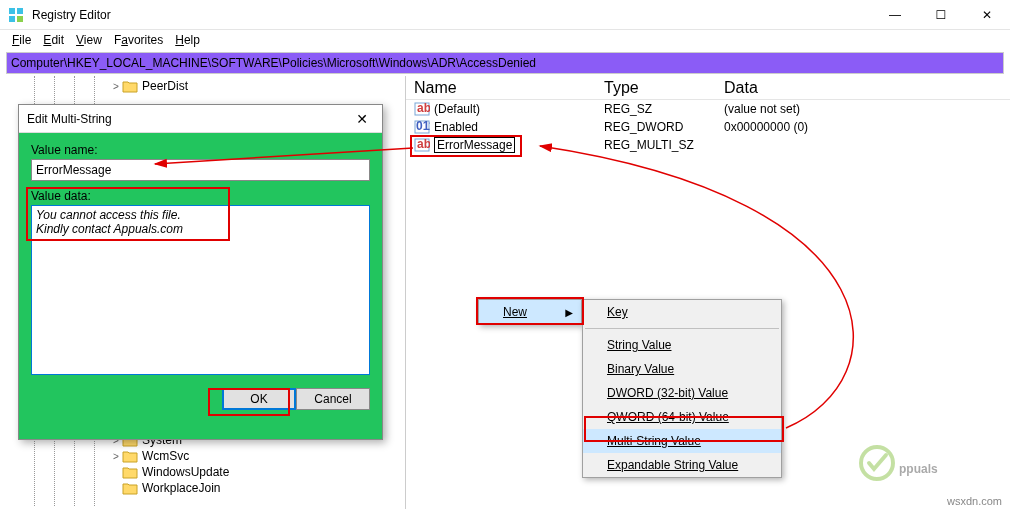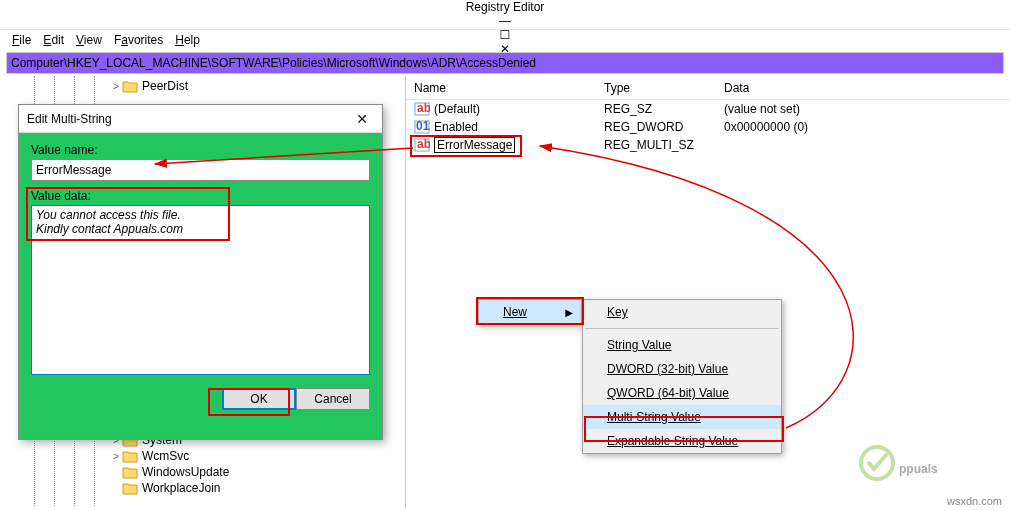--- a/index.html
+++ b/index.html
@@ -1,19 +1,19 @@
 <!DOCTYPE html>
 <html><head>
 <meta charset="utf-8">
 <style>
   * { box-sizing: border-box; font-family: "Segoe UI", Tahoma, sans-serif; font-size: 12px; }
   html, body { margin: 0; padding: 0; width: 1010px; height: 511px; background: #fff; overflow: hidden; }
   
   
-  .titlebar { height: 30px; display: flex; align-items: center; border-bottom: 1px solid #e5e5e5; flex-direction: column; }
+  .titlebar { height: 30px; display: flex; align-items: center; border-bottom: 1px solid #e5e5e5; }
   .titlebar .app-icon { width: 16px; height: 16px; margin: 0 8px; }
   .titlebar .title { flex: 1; font-size: 12px; }
   .titlebar .win-btn { width: 46px; height: 30px; display: flex; align-items: center; justify-content: center; cursor: pointer; }
   
   .menubar { height: 20px; display: flex; align-items: center; padding: 0 6px; gap: 0; }
   .menubar span { padding: 2px 6px; cursor: pointer; }
   .menubar span u { text-decoration: underline; }
   
   .addressbar { height: 22px; border: 1px solid #ccc; margin: 2px 6px; background: #8b5cf6; display: flex; align-items: center; padding: 0 4px; font-size: 12px; }
   
@@ -23,21 +23,21 @@
   .tree-panel { width: 406px; border-right: 1px solid #ccc; overflow: hidden; position: relative; padding-top: 4px; }
   .tree-item { display: flex; align-items: center; height: 16px; white-space: nowrap; }
   .tree-item .exp { width: 12px; text-align: center; color: #666; font-size: 10px; cursor: pointer; }
   .tree-item .folder-icon { width: 16px; height: 14px; margin-right: 4px; flex-shrink: 0; }
   .tree-item .label { font-size: 12px; }
   .vline { border-left: 1px dotted #999; position: absolute; width: 0; }
   
   
   .list-panel { flex: 1; position: relative; }
   .list-header { display: flex; border-bottom: 1px solid #e5e5e5; height: 24px; align-items: center; }
-  .list-header .col { padding-left: 8px; font-size: 12px; }
+  .list-header .col { padding-left: 8px; font-size: 16px; }
   .col-name { width: 190px; }
   .col-type { width: 120px; }
   .col-data { flex: 1; }
   .list-row { display: flex; height: 18px; align-items: center; }
   .list-row .cell { padding-left: 8px; font-size: 12px; display: flex; align-items: center; }
   .val-icon { width: 16px; height: 16px; margin-right: 4px; flex-shrink: 0; }
   .list-row.editing .label-edit { border: 1px solid #000; padding: 0 2px; background: #fff; }
   
   
   .dialog { position: absolute; left: 18px; top: 104px; width: 365px; height: 336px; background: #22c55e; border: 1px solid #888; box-shadow: 3px 3px 8px rgba(0,0,0,0.3); z-index: 20; }
@@ -230,20 +230,23 @@
 
 <div class="ctx" style="left:582px; top:299px; width:200px;">
   <div class="ctx-item">
       <span>Key</span>
     </div>
   <div class="sep"></div>
   <div class="ctx-item">
       <span>String Value</span>
     </div>
   <div class="ctx-item">
+      <span>Binary Value</span>
+    </div>
+  <div class="ctx-item">
       <span>DWORD (32-bit) Value</span>
     </div>
   <div class="ctx-item">
       <span>QWORD (64-bit) Value</span>
     </div>
   <div class="ctx-item hi">
       <span>Multi-String Value</span>
     </div>
   <div class="ctx-item">
       <span>Expandable String Value</span>

